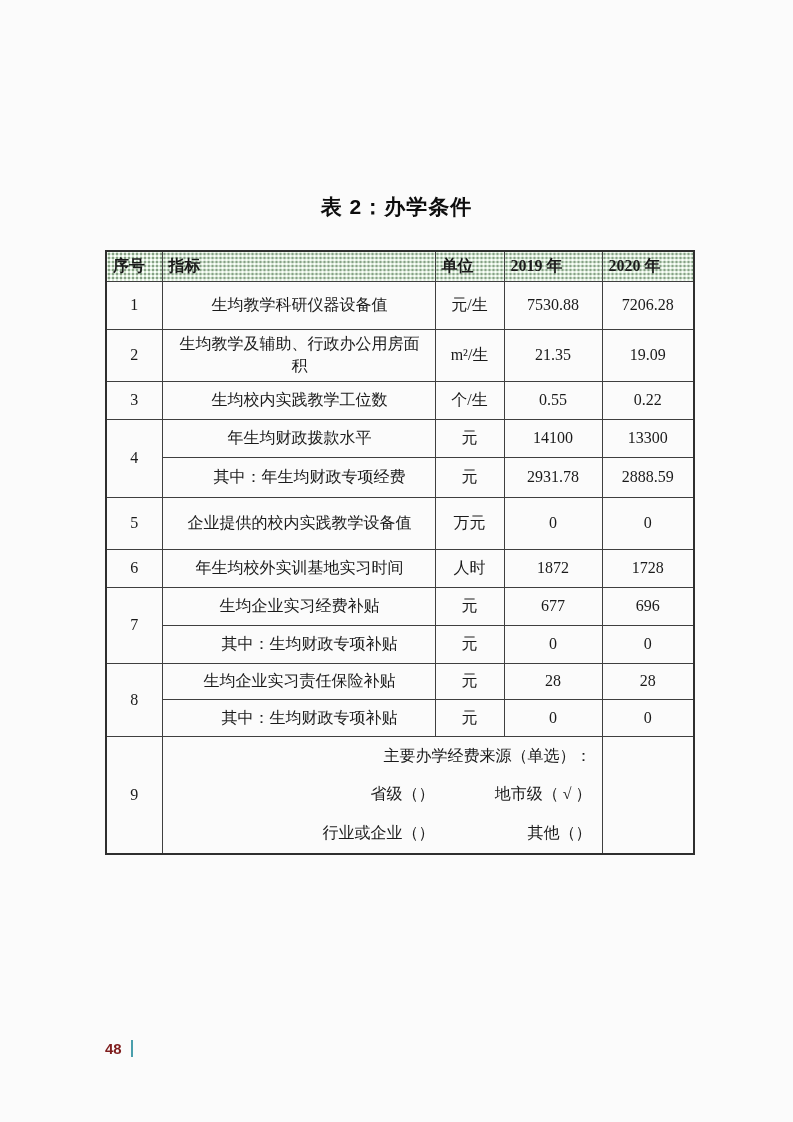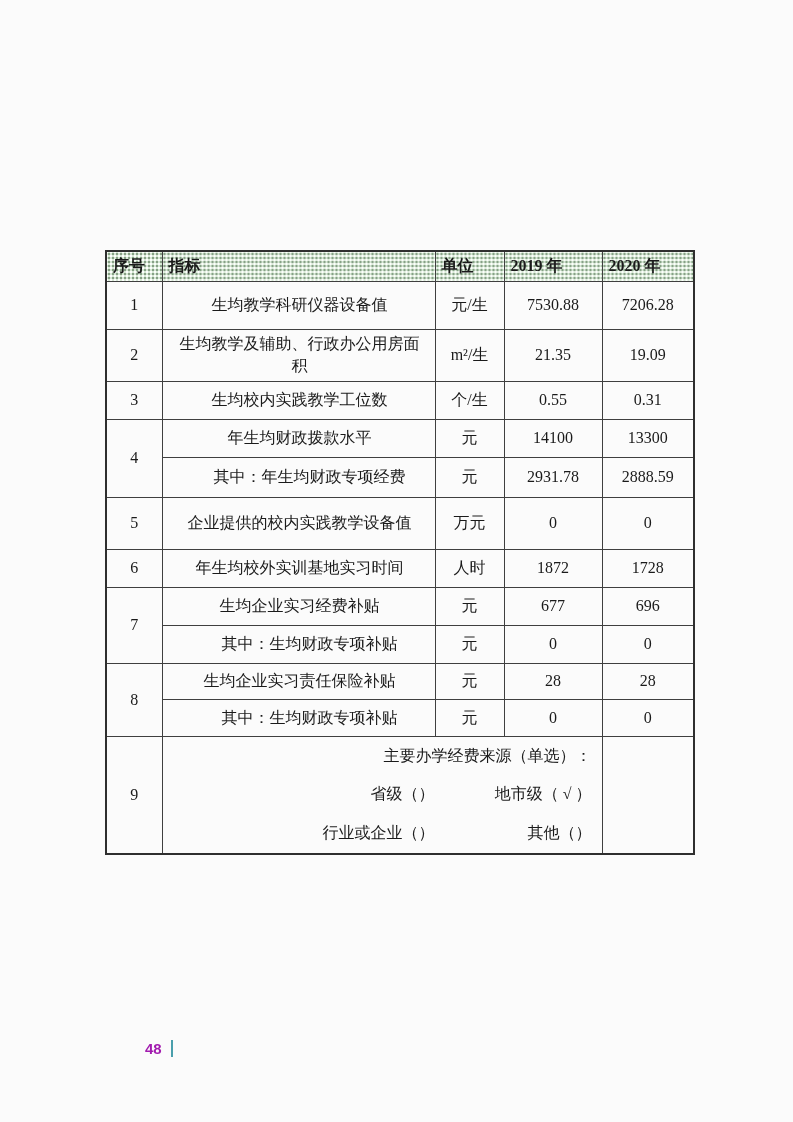--- a/index.html
+++ b/index.html
@@ -81,35 +81,35 @@
 
   .footer {
     position: absolute;
     left: 105px;
     top: 1040px;
     display: flex;
     align-items: center;
     font-family: "Liberation Sans", sans-serif;
     font-weight: bold;
     font-size: 15px;
-    color: #a21caf;
-    margin-left: 40px;
+    color: #7f1d1d;
   }
   .footer .sep {
     width: 2px;
     height: 17px;
     background: #4a9fac;
     margin: 0 9px;
   }
 </style>
 </head>
 <body>
 
 <div class="page">
 
+  <h1 class="doc-title">表 2：办学条件</h1>
 
   <table class="cond-table">
     <colgroup>
       <col style="width:56px">
       <col style="width:273px">
       <col style="width:69px">
       <col style="width:98px">
       <col style="width:92px">
     </colgroup>
     <thead>
@@ -134,21 +134,21 @@
         <td class="ind">生均教学及辅助、行政办公用房面积</td>
         <td class="unit">m²/生</td>
         <td class="val">21.35</td>
         <td class="val">19.09</td>
       </tr>
       <tr style="height:38px">
         <td class="no">3</td>
         <td class="ind">生均校内实践教学工位数</td>
         <td class="unit">个/生</td>
         <td class="val">0.55</td>
-        <td class="val">0.31</td>
+        <td class="val">0.22</td>
       </tr>
       <tr style="height:38px">
         <td class="no" rowspan="2">4</td>
         <td class="ind">年生均财政拨款水平</td>
         <td class="unit">元</td>
         <td class="val">14100</td>
         <td class="val">13300</td>
       </tr>
       <tr style="height:40px">
         <td class="ind sub">其中：年生均财政专项经费</td>

